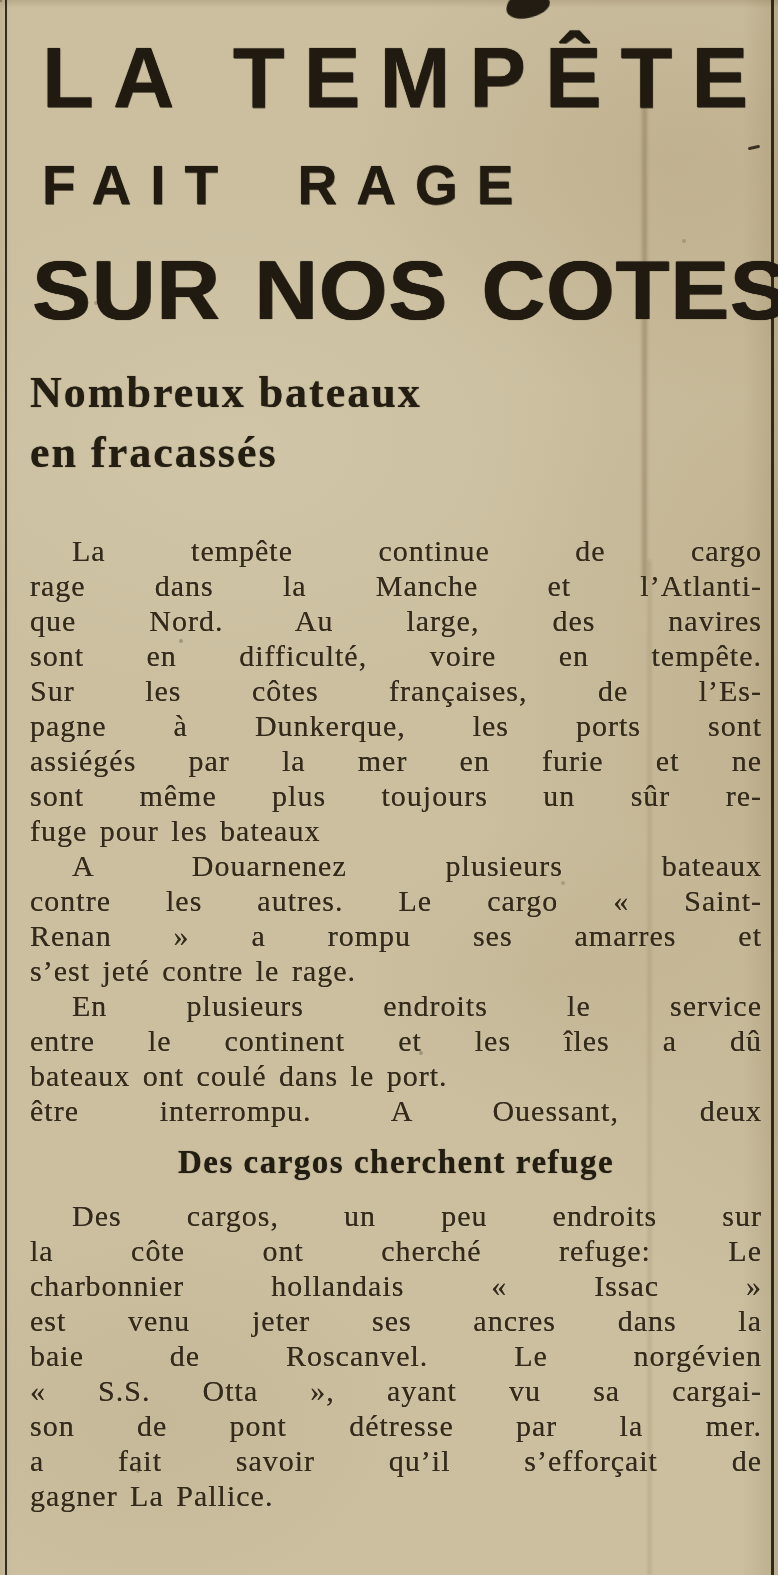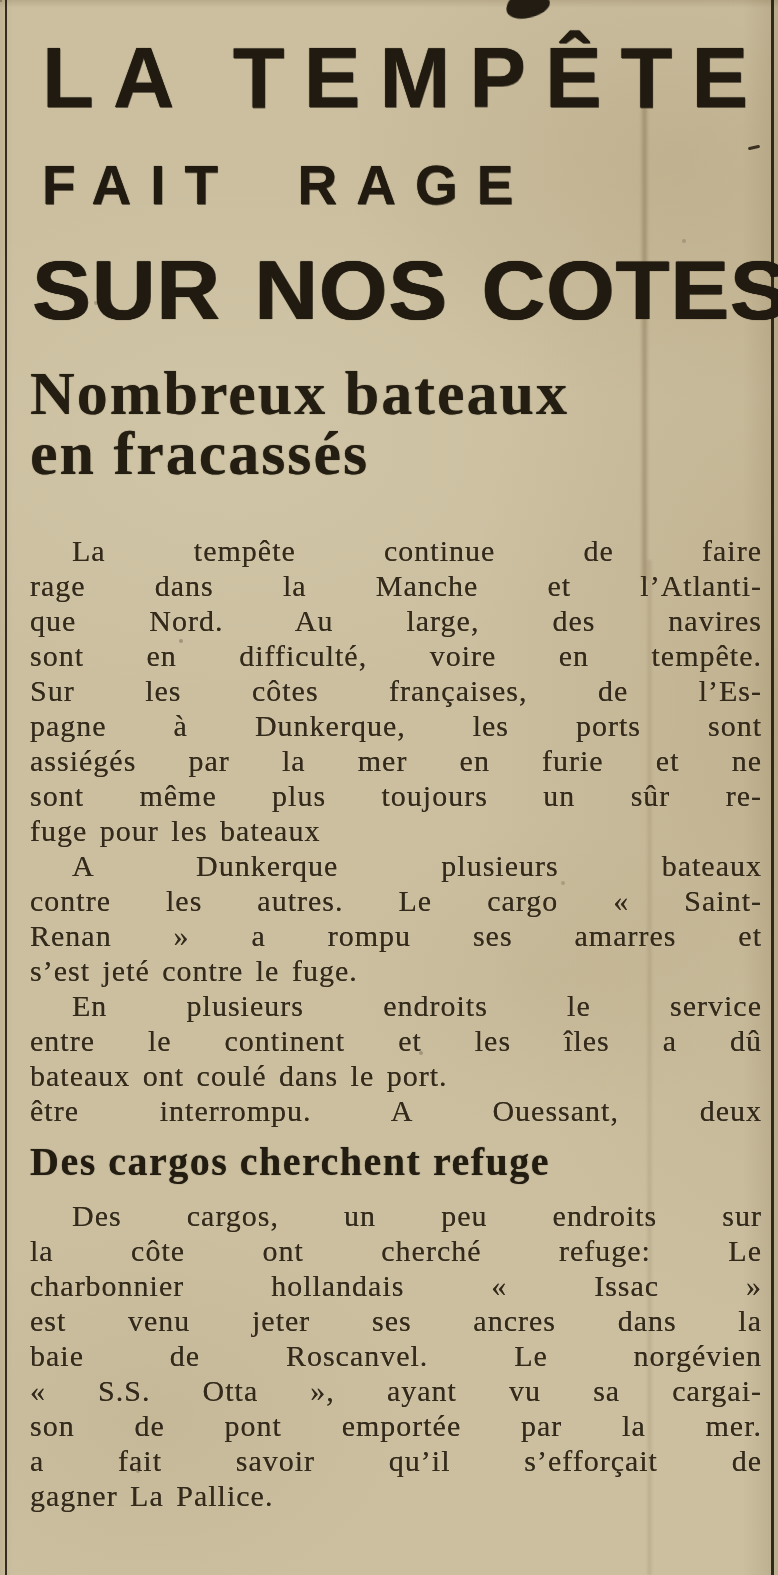--- a/index.html
+++ b/index.html
@@ -52,27 +52,27 @@
 
   .hl { font-family:"Liberation Sans", sans-serif; font-weight:700; line-height:1;
         color:#201a10; white-space:nowrap;
         text-shadow:0 0 1px rgba(32,26,16,0.9), 0.5px 0.5px 0 rgba(32,26,16,0.55); }
   .hl1 { font-size:85px; letter-spacing:19px; margin:10px 0 0 12px; }
   .hl2 { font-size:55px; letter-spacing:19px; word-spacing:26px; margin:38px 0 0 12px; }
   .hl3 { font-size:88px; letter-spacing:1px; word-spacing:8px; margin:36px 0 0 2px;
          transform:scaleY(0.94); transform-origin:left top;
          text-shadow:0 0 1px currentColor, 1px 0 0 rgba(32,26,16,0.85), -0.5px 0 0 rgba(32,26,16,0.6); }
 
-  .subhead { margin-top:26px; font-weight:700; font-size:62px; letter-spacing:2px;
+  .subhead { margin-top:26px; font-weight:700; font-size:44px; letter-spacing:2px;
              color:#241d12; text-shadow:0 0 1px rgba(36,29,18,0.8); }
   .subhead .shl { display:block; line-height:60px; }
 
-  .sectionhead { margin-top:6px; font-weight:700; font-size:40px; line-height:56px;
+  .sectionhead { margin-top:6px; font-weight:700; font-size:33px; line-height:56px;
              letter-spacing:1.5px; color:#231c11; white-space:nowrap;
-             text-shadow:0 0 1px rgba(35,28,17,0.8); }
+             text-shadow:0 0 1px rgba(35,28,17,0.8);text-align:center; }
 
   .para { font-size:30px; line-height:35px; color:#332a1b;
           word-spacing:4px; letter-spacing:1px;
           text-shadow:0 0 0.6px rgba(51,42,27,0.7); }
   .para1 { margin-top:50px; }
   .para4 { margin-top:8px; }
   .bline { text-align:justify; text-align-last:justify; }
   .bline.first { text-indent:42px; }
   .bline.last  { text-align:left; text-align-last:left; }
 </style>
@@ -92,52 +92,52 @@
     <h1 class="hl hl1">LA TEMPÊTE</h1>
     <h1 class="hl hl2">FAIT RAGE</h1>
     <h1 class="hl hl3">SUR NOS COTES</h1>
 
     <h2 class="subhead">
       <span class="shl">Nombreux bateaux</span>
       <span class="shl">en fracassés</span>
     </h2>
 
     <div class="para para1">
-      <div class="bline first">La tempête continue de faire</div>
+      <div class="bline first">La tempête continue de cargo</div>
       <div class="bline">rage dans la Manche et l’Atlanti-</div>
       <div class="bline">que Nord. Au large, des navires</div>
       <div class="bline">sont en difficulté, voire en tempête.</div>
       <div class="bline">Sur les côtes françaises, de l’Es-</div>
       <div class="bline">pagne à Dunkerque, les ports sont</div>
       <div class="bline">assiégés par la mer en furie et ne</div>
       <div class="bline">sont même plus toujours un sûr re-</div>
       <div class="bline last">fuge pour les bateaux</div>
     </div>
 
     <div class="para">
-      <div class="bline first">A Dunkerque plusieurs bateaux</div>
+      <div class="bline first">A Douarnenez plusieurs bateaux</div>
       <div class="bline">contre les autres. Le cargo « Saint-</div>
       <div class="bline">Renan » a rompu ses amarres et</div>
-      <div class="bline last">s’est jeté contre le fuge.</div>
+      <div class="bline last">s’est jeté contre le rage.</div>
     </div>
 
     <div class="para">
       <div class="bline first">En plusieurs endroits le service</div>
       <div class="bline">entre le continent et les îles a dû</div>
       <div class="bline last">bateaux ont coulé dans le port.</div>
       <div class="bline">être interrompu. A Ouessant, deux</div>
     </div>
 
     <h2 class="sectionhead">Des cargos cherchent refuge</h2>
 
     <div class="para para4">
       <div class="bline first">Des cargos, un peu endroits sur</div>
       <div class="bline">la côte ont cherché refuge: Le</div>
       <div class="bline">charbonnier hollandais « Issac »</div>
       <div class="bline">est venu jeter ses ancres dans la</div>
       <div class="bline">baie de Roscanvel. Le norgévien</div>
       <div class="bline">« S.S. Otta », ayant vu sa cargai-</div>
-      <div class="bline">son de pont emportée par la mer.</div>
+      <div class="bline">son de pont détresse par la mer.</div>
       <div class="bline">a fait savoir qu’il s’efforçait de</div>
       <div class="bline last">gagner La Pallice.</div>
     </div>
   </div>
 </div>
 
 </body></html>

